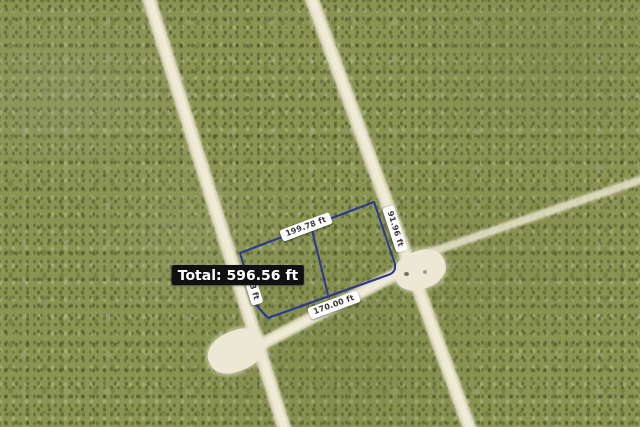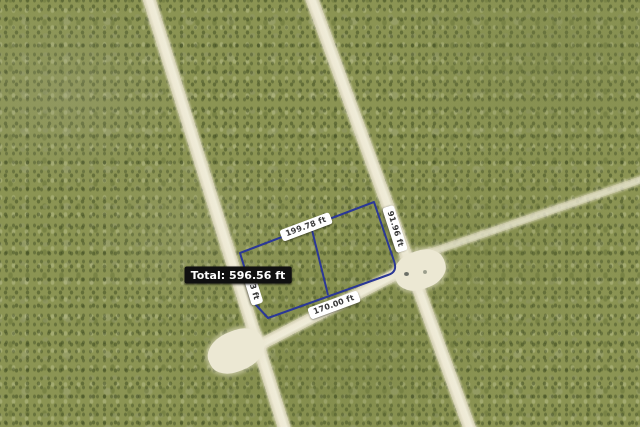--- a/index.html
+++ b/index.html
@@ -64,21 +64,21 @@
     box-shadow:0 1px 2px rgba(0,0,0,.45);
     white-space:nowrap;z-index:4;
   }
   .mlabel-top   {left:306px;top:227px;transform:translate(-50%,-50%) rotate(-20.5deg);}
   .mlabel-right {left:395px;top:229px;transform:translate(-50%,-50%) rotate(72deg);}
   .mlabel-bottom{left:334px;top:305px;transform:translate(-50%,-50%) rotate(-20deg);}
   .mlabel-left  {left:254px;top:292px;transform:translate(-50%,-50%) rotate(73deg);z-index:5;}
   .mlabel-total{
     position:absolute;left:238px;top:275px;transform:translate(-50%,-50%);
     background:#101010;color:#ffffff;
-    font-size:11px;font-weight:bold;line-height:1;
+    font-size:14px;font-weight:bold;line-height:1;
     padding:3px 6px;border-radius:2px;white-space:nowrap;z-index:6;
     box-shadow:0 1px 2px rgba(0,0,0,.5);
   }
 </style>
 </head>
 <body>
 
 <div class="stage">
 
   <div class="terrain"></div>

